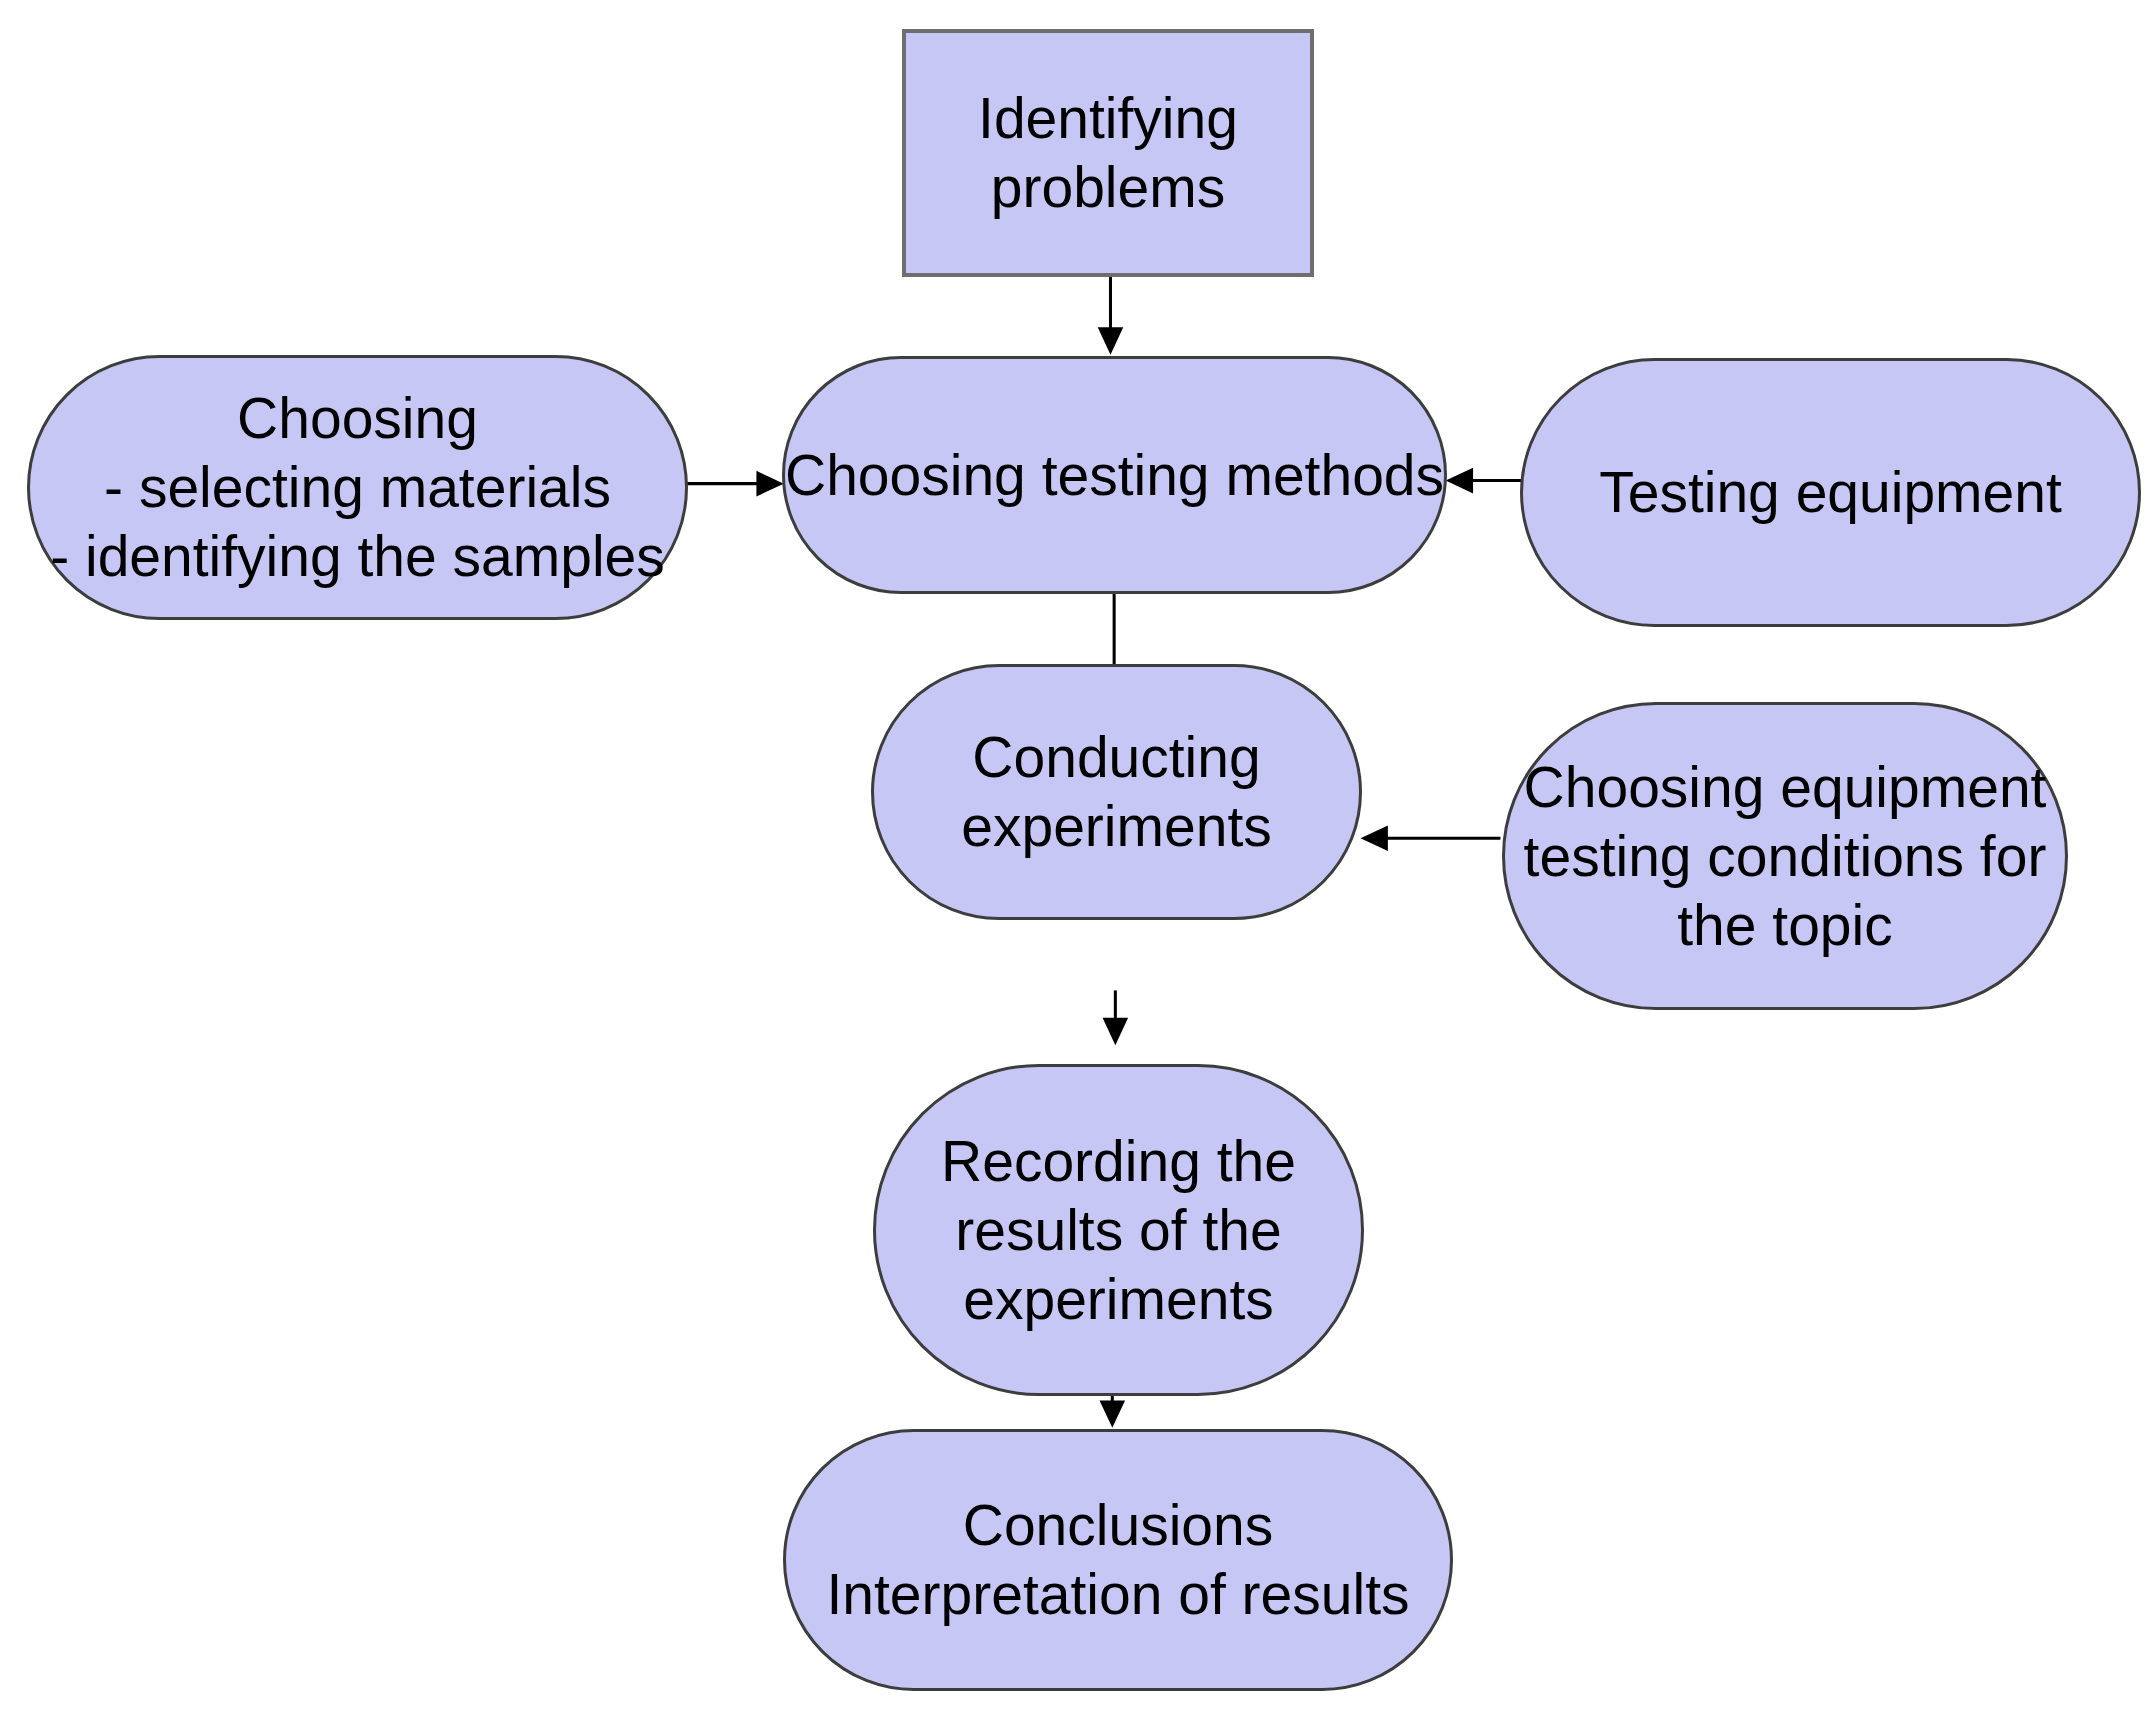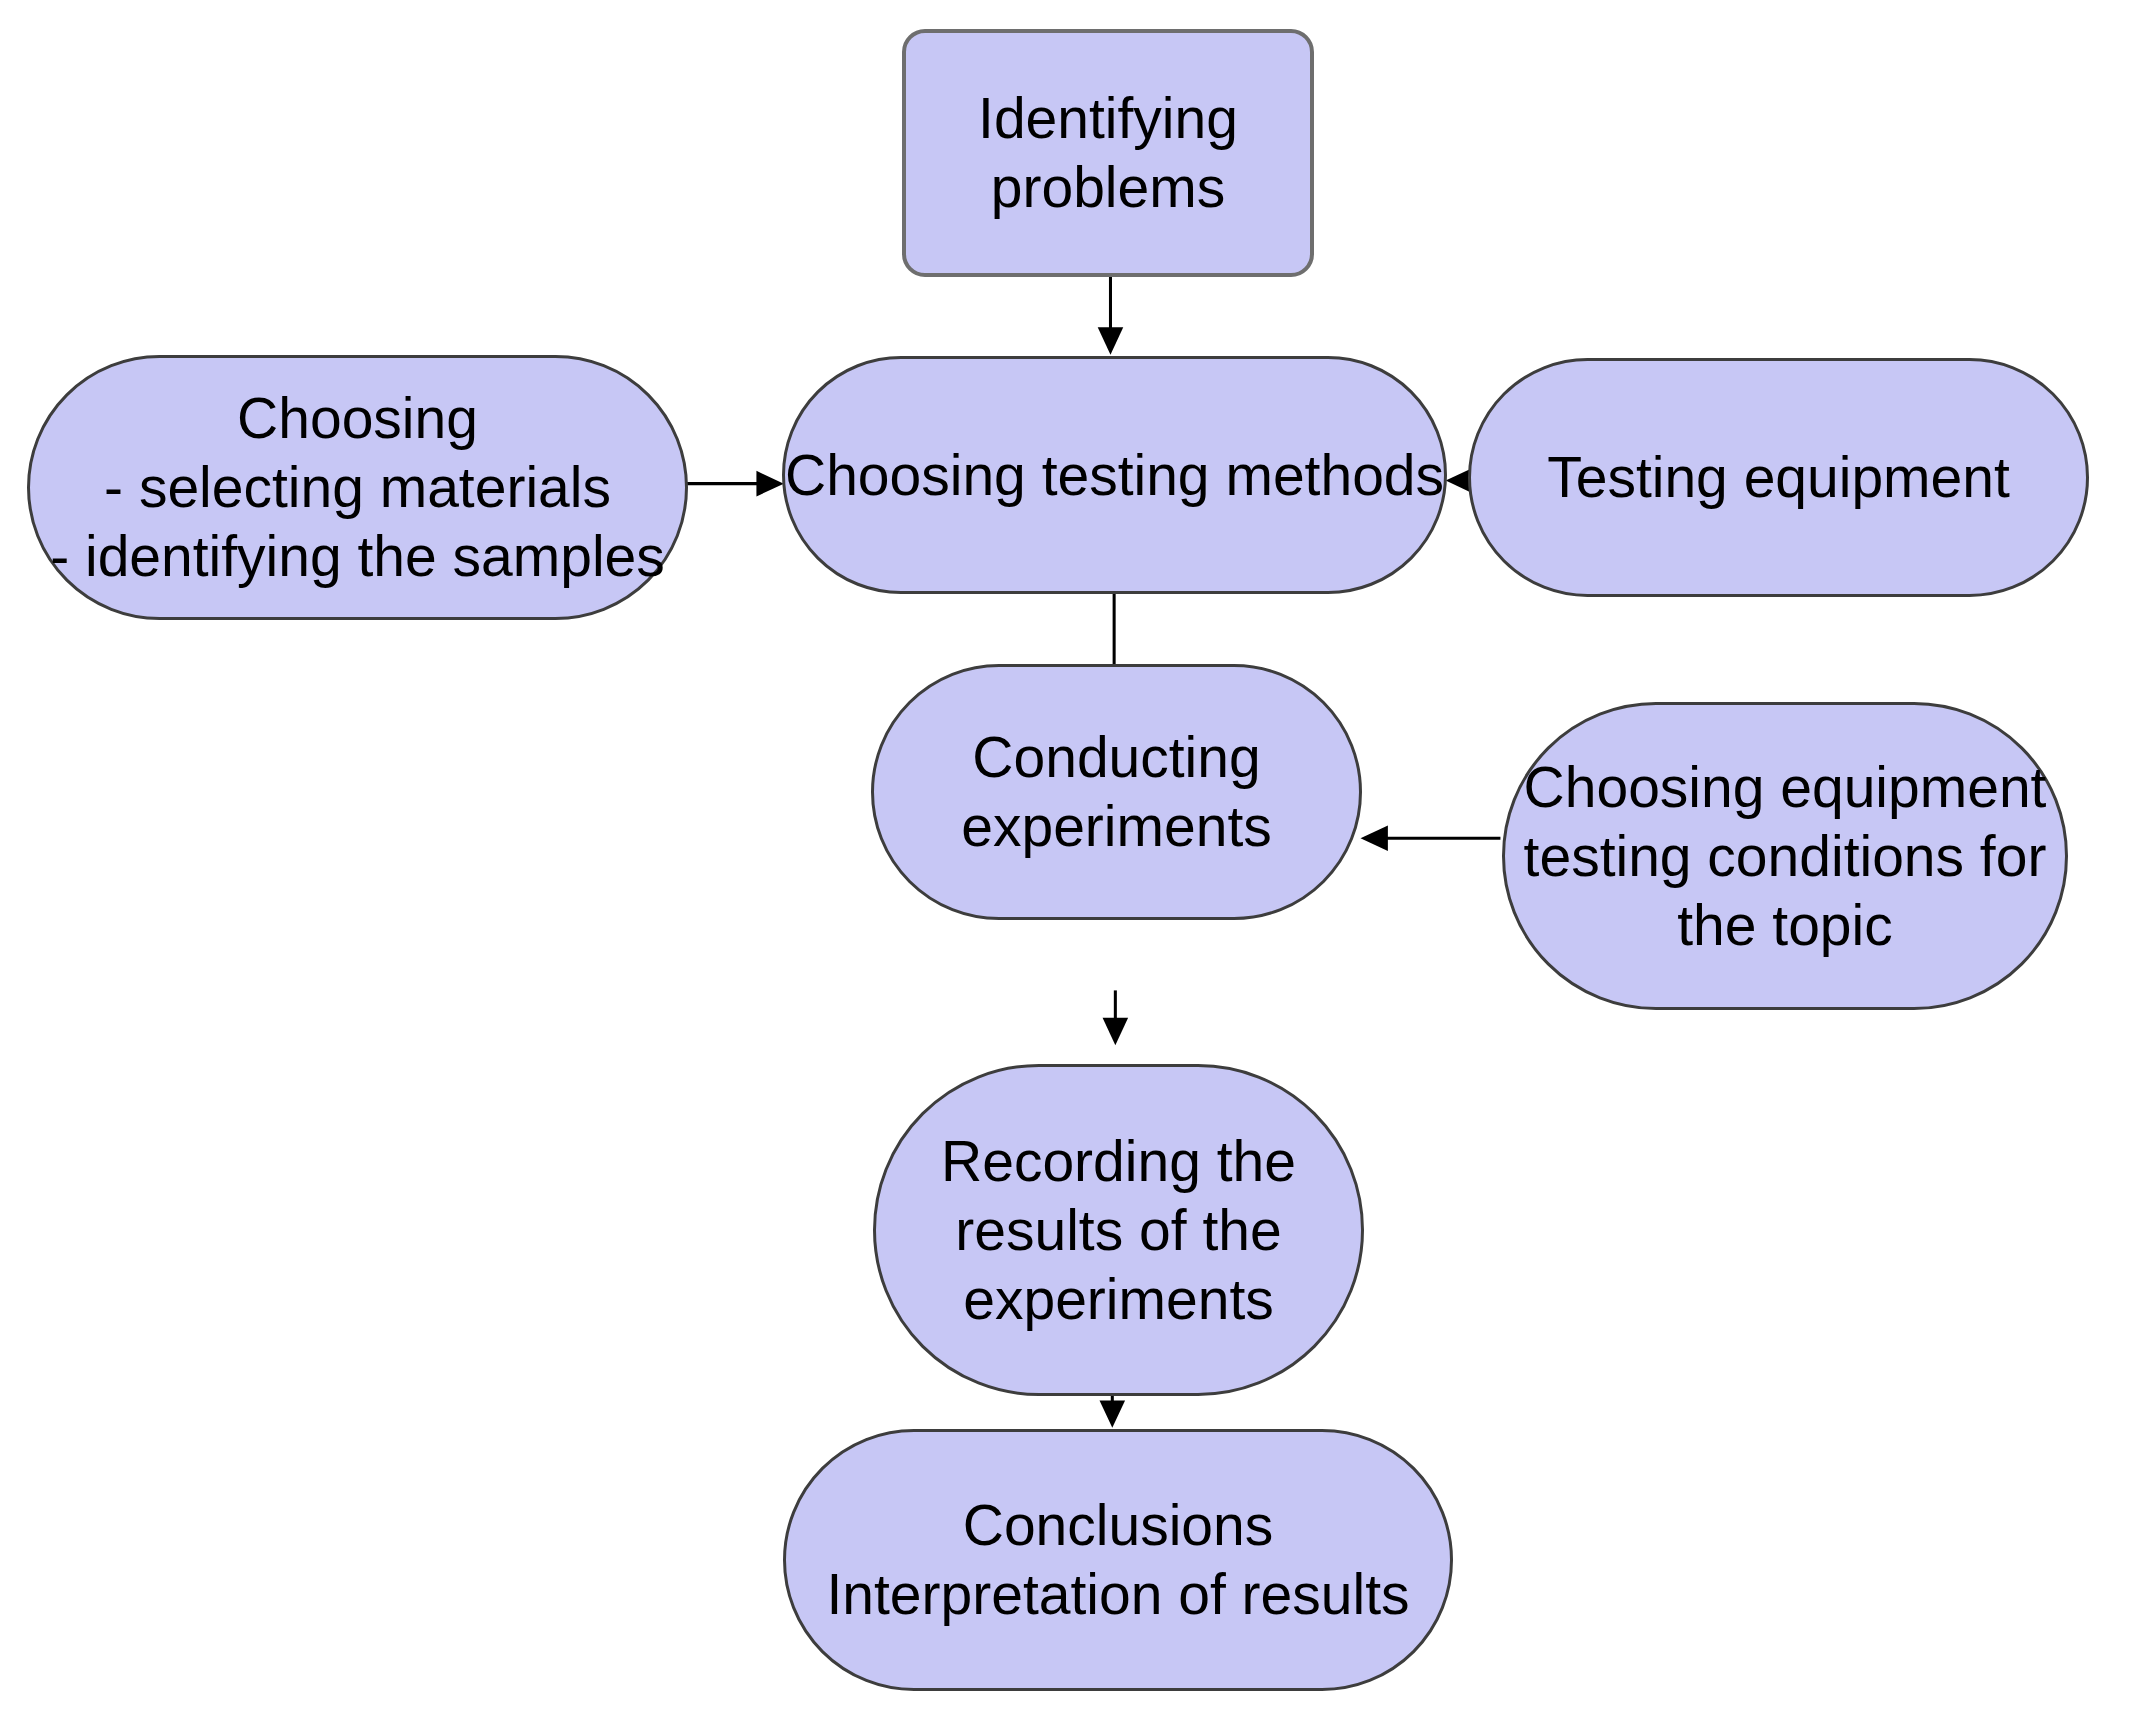--- a/index.html
+++ b/index.html
@@ -38,24 +38,24 @@
   }
   .node .line{white-space:nowrap;}
   .rect{
     border:4.3px solid var(--rect-border);
   }
   .stadium{
     border:3px solid var(--stadium-border);
     border-radius:6083px;
   }
   
-  #node-identifying      {left:902px; top:29px;   width:412px;  height:248px;border-radius:23px;}
+  #node-identifying      {left:902px; top:29px;   width:412px;  height:248px;}
   #node-specimens        {left:27px;   top:355px;  width:661px; height:265px;}
   #node-choosing-methods {left:782px; top:356px;  width:665px; height:238px;}
-  #node-testing-equipment{left:1468px; top:358px;  width:621px; height:239px;}
+  #node-testing-equipment{left:1520px; top:358px;  width:621px; height:269px;}
   #node-conducting       {left:871px; top:664px; width:491px;  height:256px;}
   #node-choosing-relevant{left:1502px; top:702px; width:566px;  height:308px;}
   #node-recording        {left:873px; top:1064px; width:491px;  height:332px;}
   #node-interpretation   {left:783px; top:1429px; width:670px; height:262px;}
   .arrow-line{stroke:var(--arrow);stroke-width:5;}
   .arrow-head{fill:var(--arrow);stroke:none;}
   .ghost{opacity:0.30;}
 </style>
 </head>
 <body>

